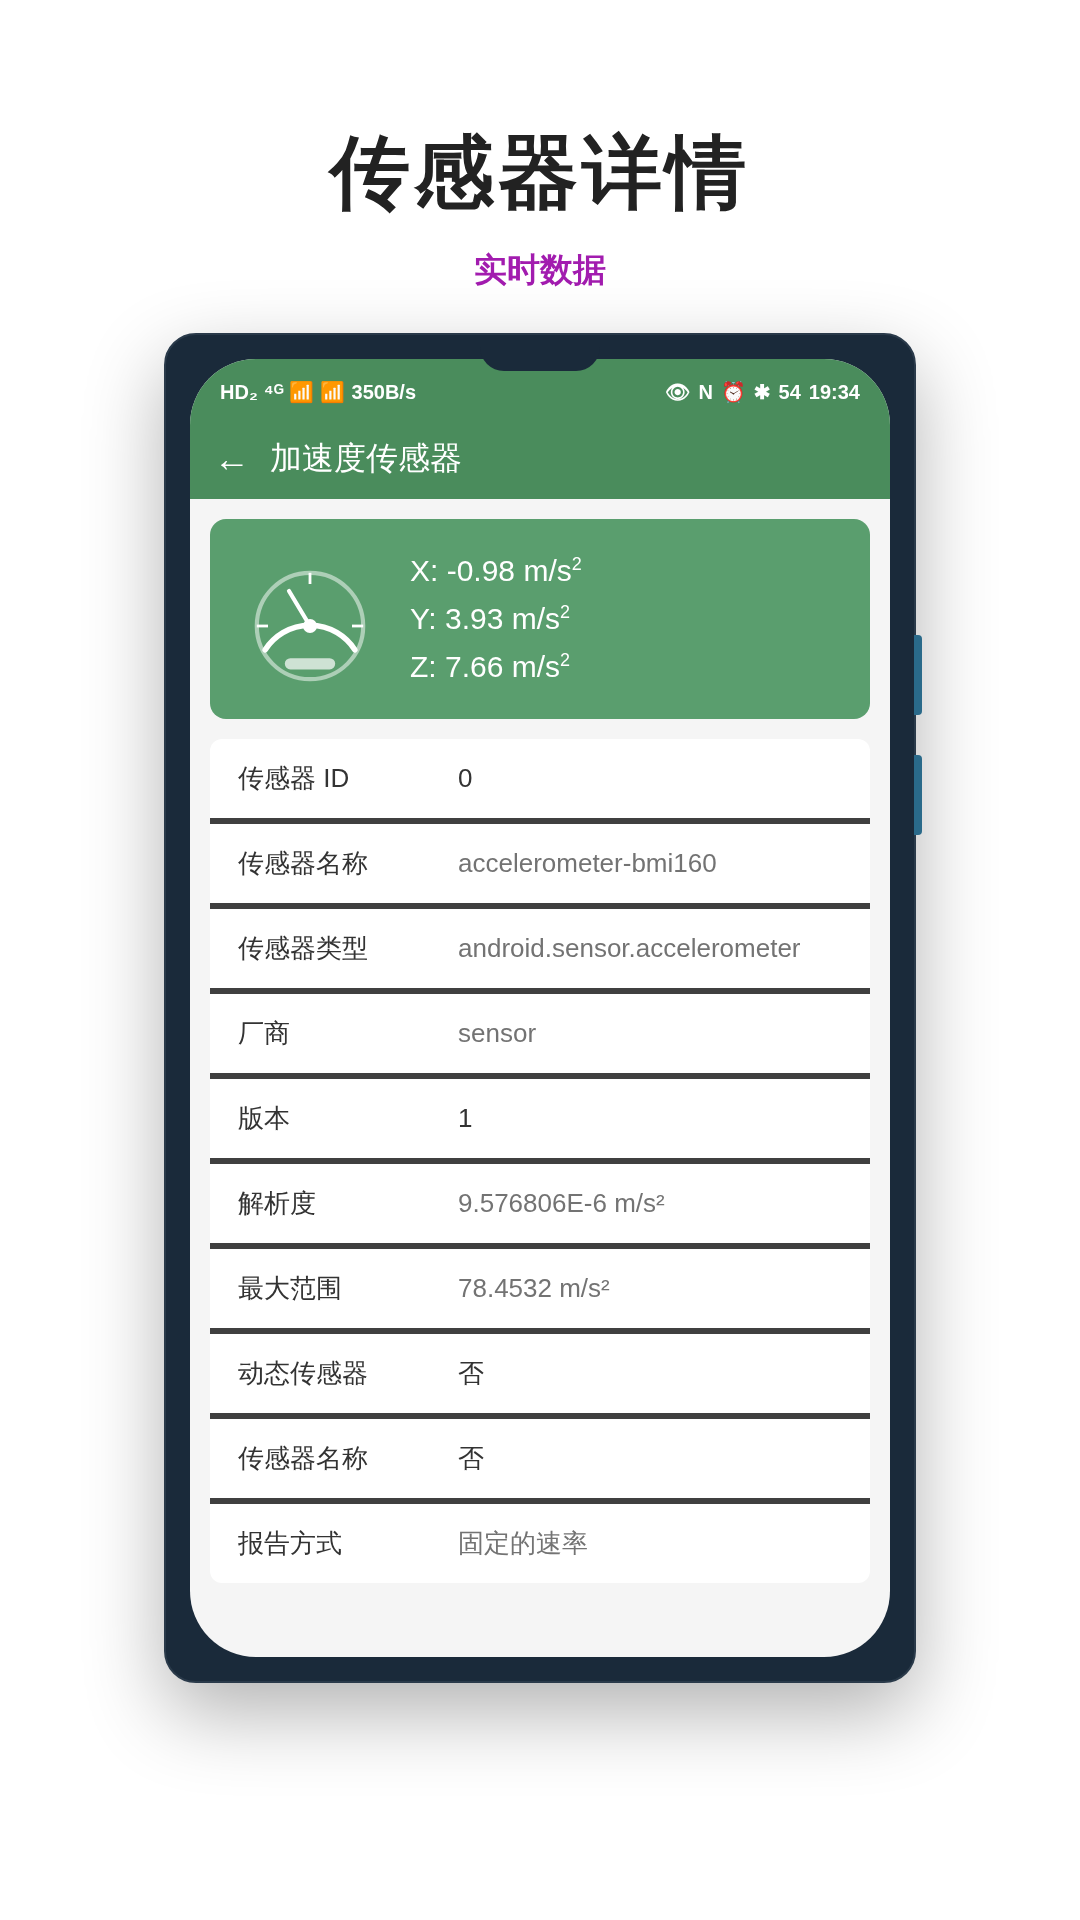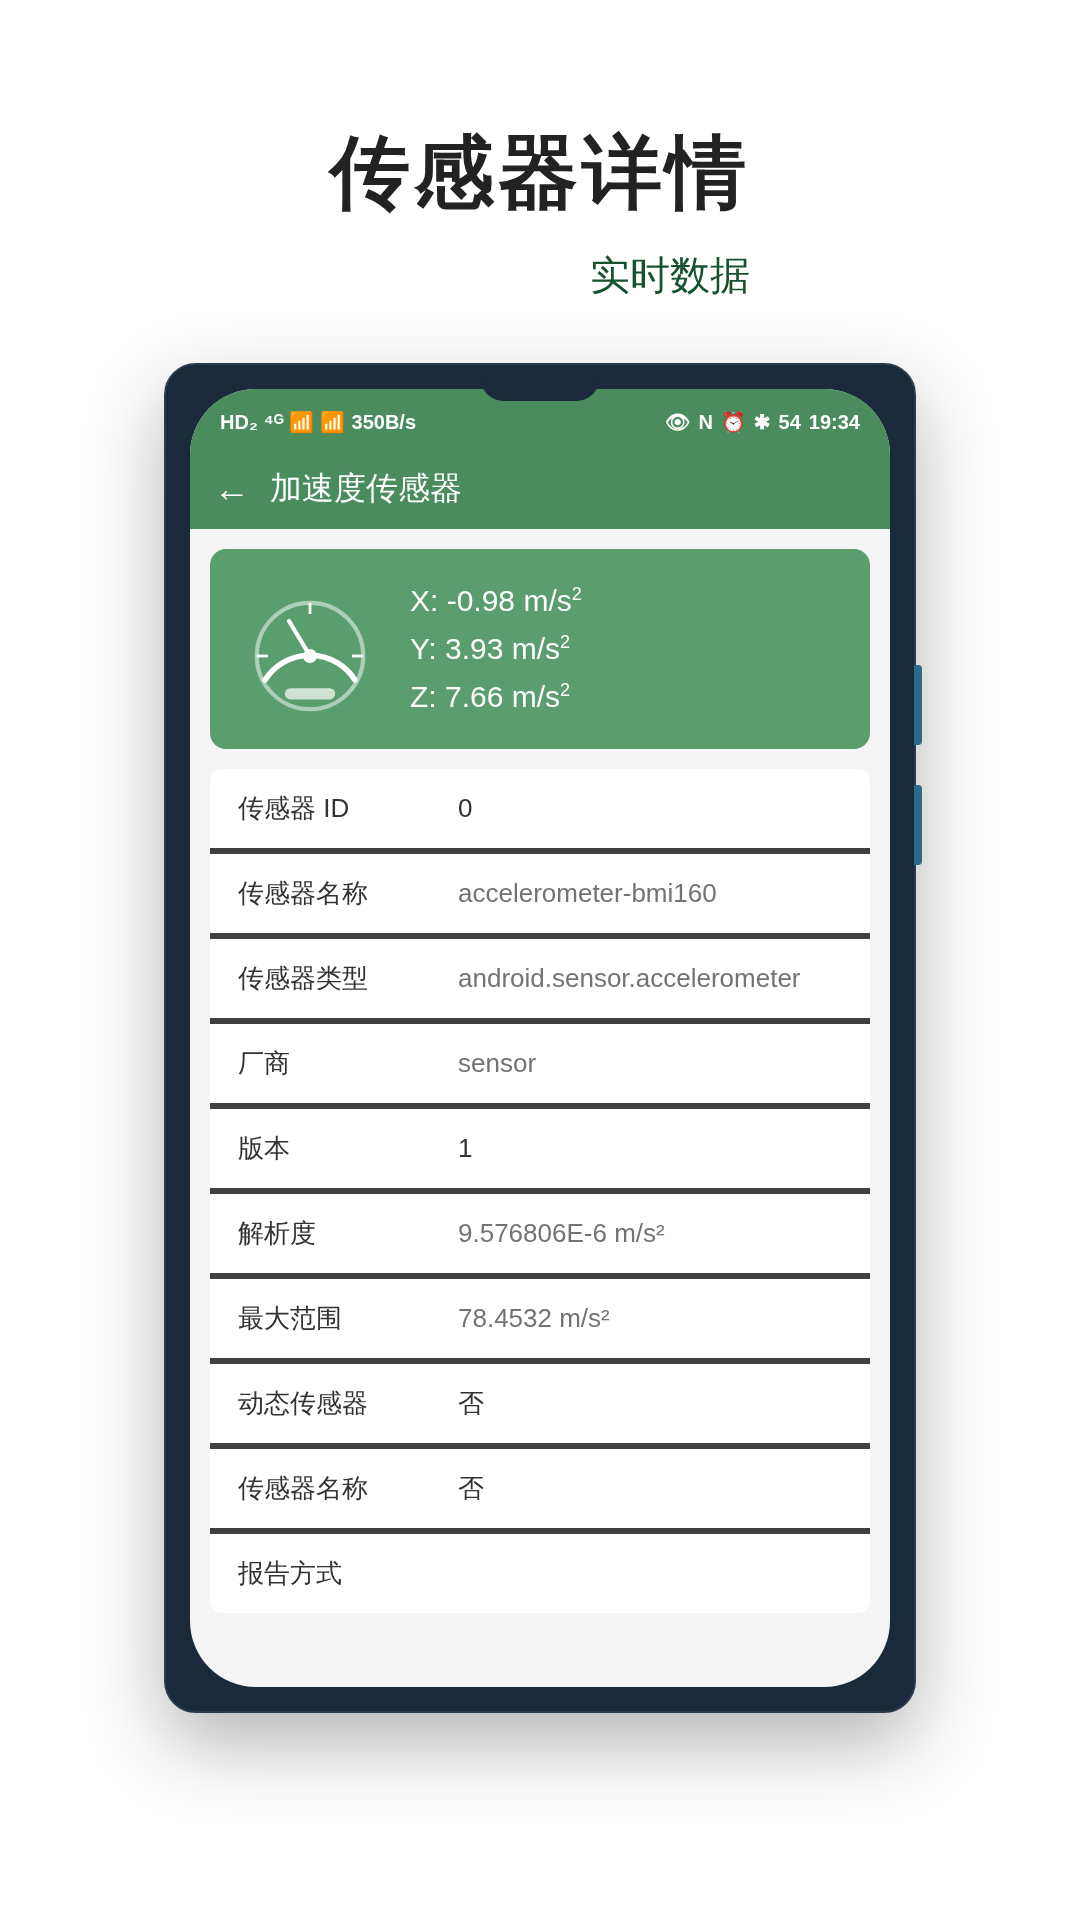--- a/index.html
+++ b/index.html
@@ -8,37 +8,37 @@
       height: 1920px;
       background: #ffffff;
       font-family: -apple-system, 'PingFang SC', 'Hiragino Sans GB', 'Microsoft YaHei', sans-serif;
       display: flex;
       flex-direction: column;
       align-items: center;
       overflow: hidden;
     }
 
     .page-header {
-      text-align: right;
+      text-align: center;
       margin-top: 120px;
-      margin-bottom: 60px;
+      margin-bottom: 40px;
     }
 
     .page-title {
       font-size: 80px;
       font-weight: 900;
       color: #222222;
       letter-spacing: 4px;
     }
 
     .page-subtitle {
-      font-size: 40px;
-      color: #14532d;
+      font-size: 33px;
+      color: #a21caf;
       margin-top: 20px;
-      font-weight: 400;
+      font-weight: 700;
     }
 
     
     .phone-mockup {
       width: 752px;
       height: 1350px;
       background: #1a2a3a;
       border-radius: 32px;
       padding: 24px;
       position: relative;
@@ -304,17 +304,18 @@
       <div class="info-row">
         <span class="info-label">动态传感器</span>
         <span class="info-value black">否</span>
       </div>
       <div class="info-row">
         <span class="info-label">传感器名称</span>
         <span class="info-value black">否</span>
       </div>
       <div class="info-row">
         <span class="info-label">报告方式</span>
+        <span class="info-value">固定的速率</span>
       </div>
     </div>
 
   </div>
 </div>
 
 </body></html>

